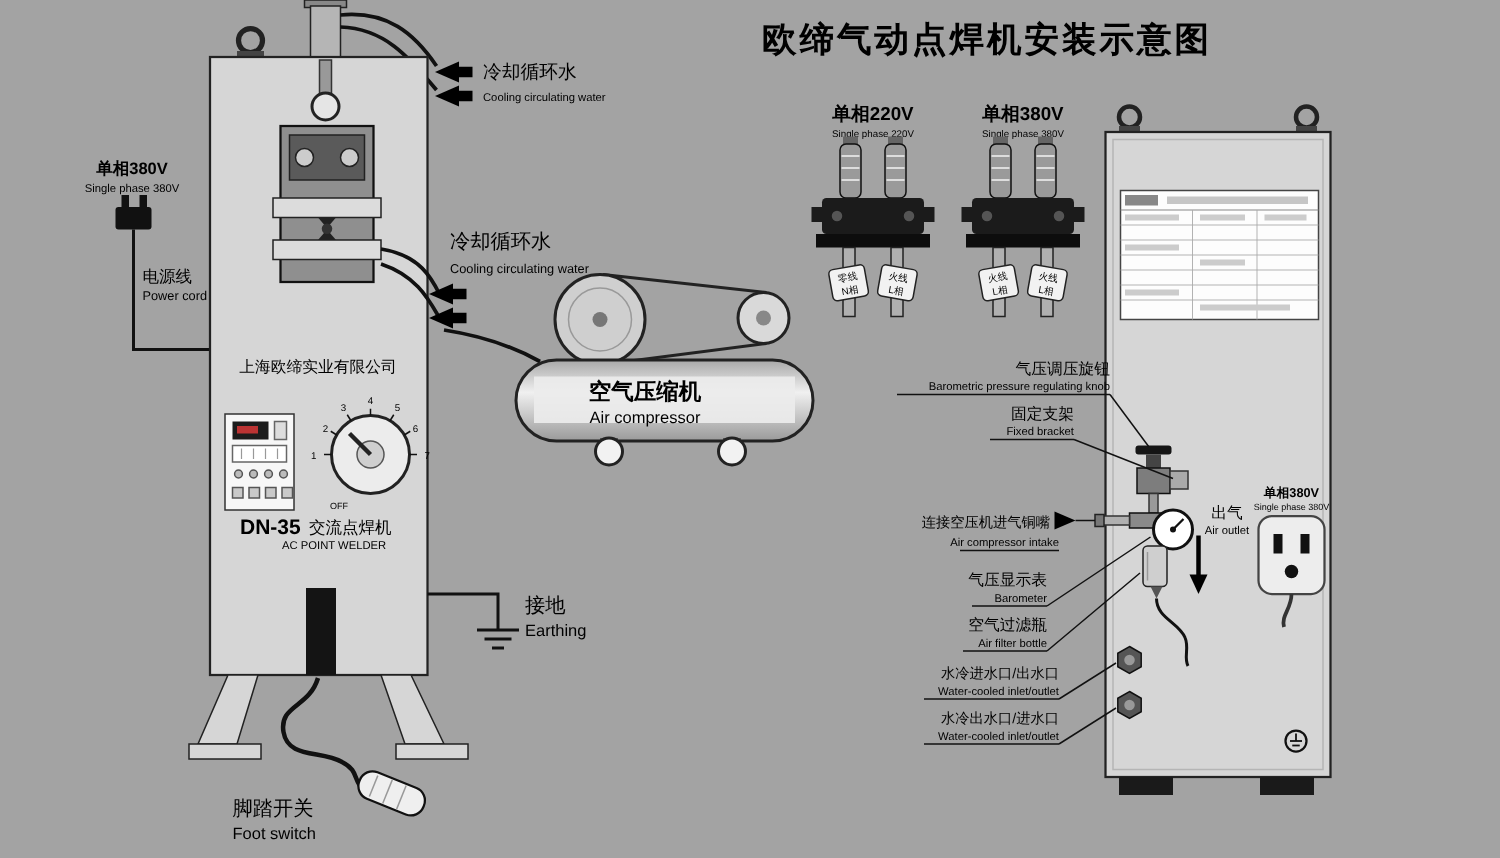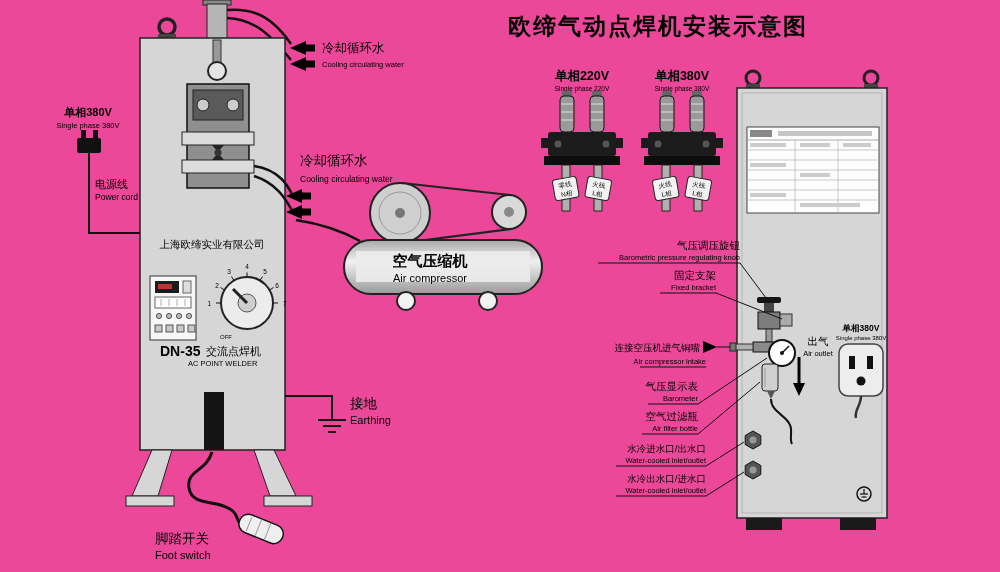--- a/index.html
+++ b/index.html
@@ -1,16 +1,16 @@
 <!DOCTYPE html>
 <html><head>
 <meta charset="utf-8">
 <style>
   html,body{margin:0;padding:0;background:#ffffff;}
-  .stage{position:relative;width:1000px;height:572px;background:#ec4899;overflow:hidden;}
+  .stage{position:relative;width:1000px;height:572px;background:#a3a3a3;overflow:hidden;}
   svg{display:block;}
   text{font-family:"Liberation Sans","DejaVu Sans",sans-serif;fill:#000;}
   .b{font-weight:bold}
   .mid{text-anchor:middle}
   .end{text-anchor:end}
   .f23{font-size:23px;letter-spacing:2px}
   .f15{font-size:15px}
   .f14{font-size:14px}
   .f13{font-size:13.5px}
   .f12{font-size:12.5px}

